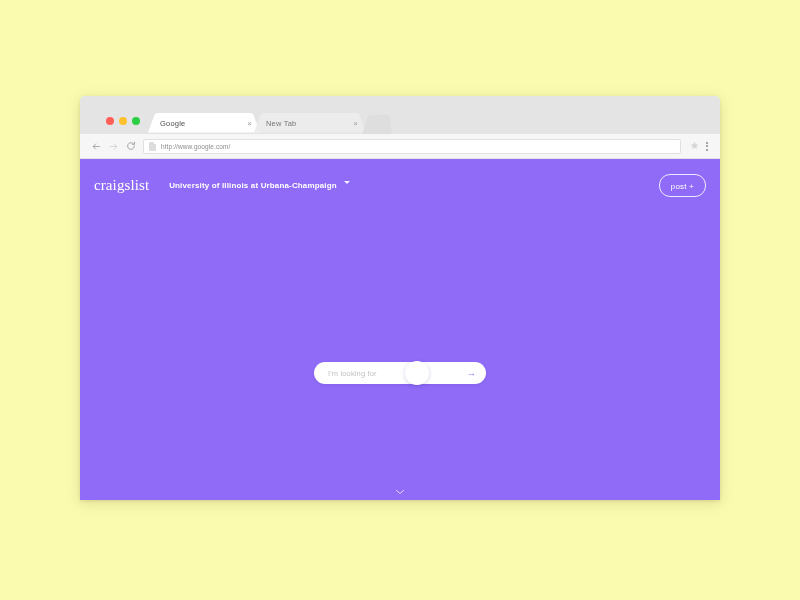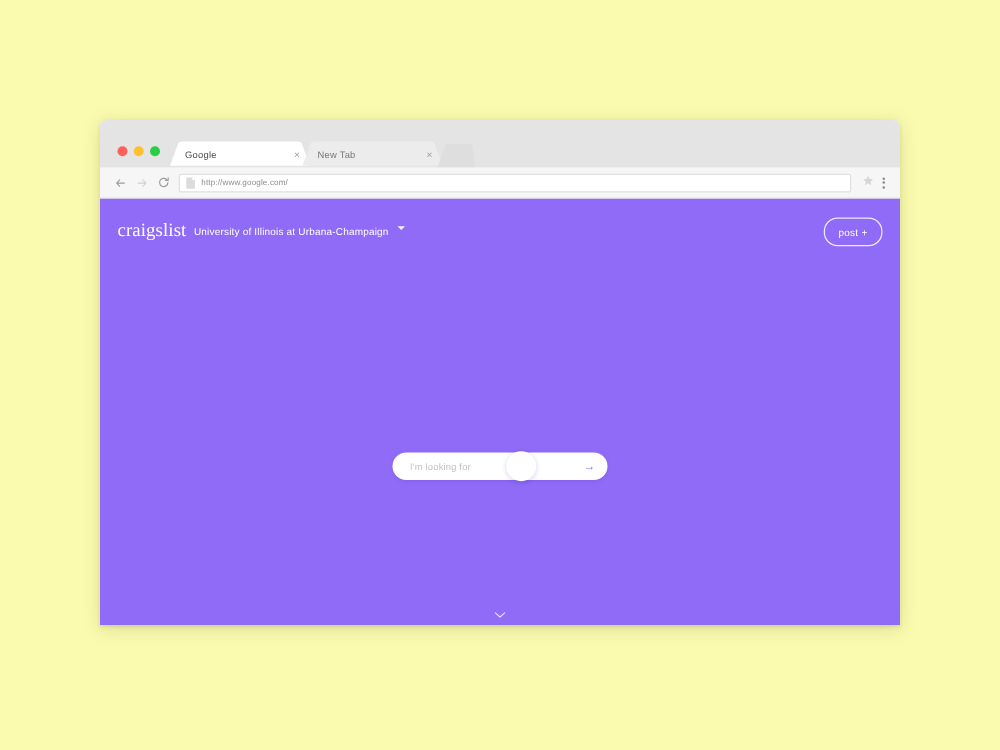--- a/index.html
+++ b/index.html
@@ -28,21 +28,21 @@
     overflow: hidden;
   }
 
   
   .tab-strip {
     position: relative;
     height: 38px;
     background: #e4e4e4;
     display: flex;
     align-items: flex-end;
-    padding-left: 8px;
+    padding-left: 20px;
     box-sizing: border-box;
   }
   .traffic-lights {
     display: flex;
     align-items: center;
     gap: 5px;
     height: 26px;
     padding: 0 8px 0 6px;
   }
   .dot { width: 8px; height: 8px; border-radius: 50%; }
@@ -165,21 +165,22 @@
     font-family: "Liberation Serif", serif;
     font-size: 15px;
     color: #ffffff;
     letter-spacing: .1px;
     line-height: 1;
   }
   .location-picker {
     display: flex;
     align-items: flex-start;
     gap: 7px;
-    margin-left: 6px;
+    margin-left: 20px;
+    font-weight: bold;
   }
   .location-name {
     font-size: 8px;
     color: #ffffff;
     letter-spacing: .15px;
     white-space: nowrap;
   }
   .caret-down {
     width: 0; height: 0;
     border-left: 3px solid transparent;

